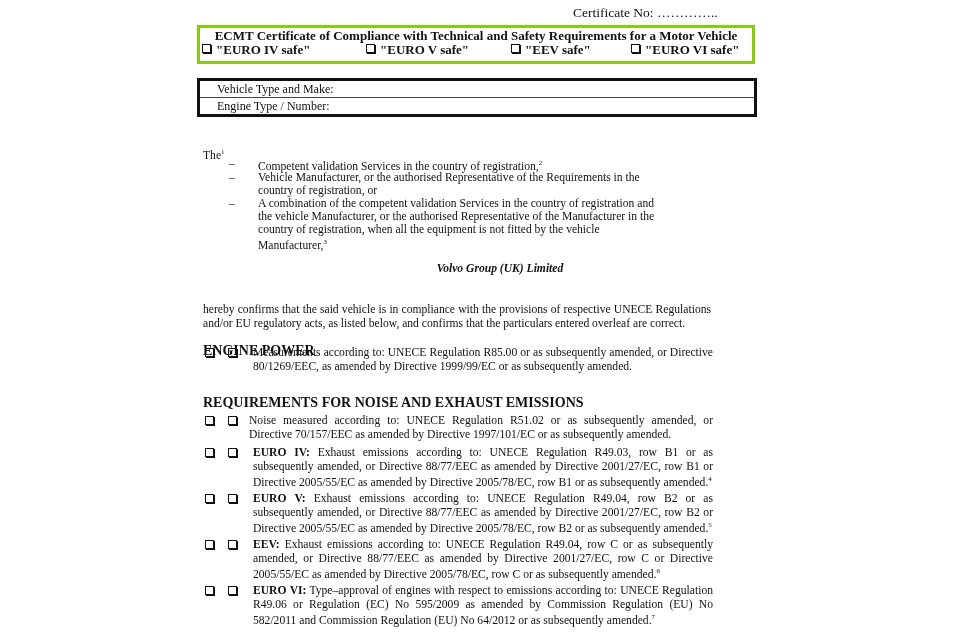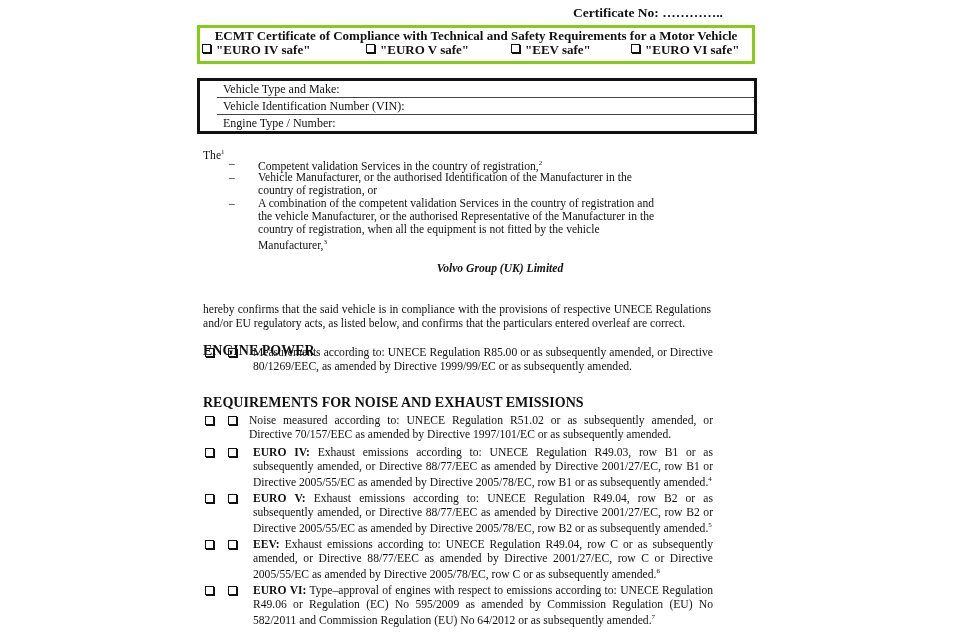--- a/index.html
+++ b/index.html
@@ -1,27 +1,27 @@
 <!DOCTYPE html>
 <html><head>
 <meta charset="utf-8">
 <style>
   html, body { margin: 0; padding: 0; background: #ffffff; }
   body { width: 960px; height: 640px; position: relative; overflow: hidden;
          font-family: "Liberation Serif", "DejaVu Serif", serif; color: #111; }
   .page { position: absolute; left: 0; top: 0; width: 960px; height: 640px; }
-  .cert-no { position: absolute; left: 573px; top: 5px; font-size: 13.5px; font-weight: bold; }
+  .cert-no { position: absolute; left: 573px; top: 5px; font-size: 13.5px; font-weight: normal; }
   .title-box { position: absolute; left: 197px; top: 25px; width: 552px; height: 33px;
                border: 3px solid #84cc16; box-sizing: content-box; }
   .title-box .title { text-align: center; font-weight: bold; font-size: 13px; line-height: 14px; margin-top: 1px; }
   .title-box .options { position: relative; height: 14px; font-weight: bold; font-size: 13px; line-height: 14px; }
   .title-box .opt { position: absolute; top: 0; white-space: nowrap; }
   .cb { display: inline-block; width: 7px; height: 7px; border: 1.5px solid #111; margin-right: 5px; vertical-align: 1px; box-shadow: 1px 1px 0 #111; }
   .vehicle-box { position: absolute; left: 197px; top: 78px; width: 554px; border: 3px solid #111; }
-  .vrow { height: 16px; line-height: 16px; font-size: 12px; padding-left: 6px; border-bottom: 1px solid #444; margin-left: 17px; }
+  .vrow { height: 16px; line-height: 16px; font-size: 12px; padding-left: 17px; border-bottom: 1px solid #444; }
   .vrow:last-child { border-bottom: none; }
   .abs { position: absolute; font-size: 11.6px; line-height: 18px; }
   .sup { font-size: 7px; vertical-align: 5px; }
   .dash { position: absolute; left: 229px; font-size: 11.6px; }
   .item-text { position: absolute; left: 258px; width: 412px; font-size: 11.6px; line-height: 13px; }
   .center-ital { position: absolute; left: 190px; width: 620px; top: 262px; text-align: center; font-style: italic; font-weight: bold; font-size: 11.6px; }
   .para { position: absolute; left: 203px; width: 508px; font-size: 11.6px; line-height: 13.5px; text-align: justify; }
   .heading { position: absolute; left: 203px; font-weight: bold; font-size: 14px; }
   .req { position: absolute; left: 203px; width: 510px; font-size: 11.6px; line-height: 13.5px; }
   .req .cbs { position: absolute; left: 2px; top: 2px; }
@@ -42,31 +42,30 @@
     <div class="options">
       <span class="opt" style="left:2px"><span class="cb"></span><span>"EURO IV safe"</span></span>
       <span class="opt" style="left:166px"><span class="cb"></span><span>"EURO V safe"</span></span>
       <span class="opt" style="left:311px"><span class="cb"></span><span>"EEV safe"</span></span>
       <span class="opt" style="left:431px"><span class="cb"></span><span>"EURO VI safe"</span></span>
     </div>
   </div>
 
   <div class="vehicle-box">
     <div class="vrow"><span>Vehicle Type and Make:</span> <span></span></div>
-    <div class="vrow"><span>Vehicle Identification Number (VIN):</span> <span></span></div>
     <div class="vrow"><span>Engine Type / Number:</span> <span></span></div>
   </div>
 
   <div class="abs" style="left:203px; top:143px;"><span>The</span><span class="sup">1</span></div>
 
   <div class="dash" style="top:157px">–</div>
   <div class="item-text" style="top:157px"><span>Competent validation Services in the country of registration,</span><span class="sup">2</span></div>
 
   <div class="dash" style="top:171px">–</div>
-  <div class="item-text" style="top:171px"><span>Vehicle Manufacturer, or the authorised Identification of the Manufacturer in the country of registration, or</span></div>
+  <div class="item-text" style="top:171px"><span>Vehicle Manufacturer, or the authorised Representative of the Requirements in the country of registration, or</span></div>
 
   <div class="dash" style="top:197px">–</div>
   <div class="item-text" style="top:197px"><span>A combination of the competent validation Services in the country of registration and the vehicle Manufacturer, or the authorised Representative of the Manufacturer in the country of registration, when all the equipment is not fitted by the vehicle Manufacturer,</span><span class="sup">3</span></div>
 
   <div class="center-ital">Volvo Group (UK) Limited</div>
 
   <div class="para" style="top:303px">hereby confirms that the said vehicle is in compliance with the provisions of respective UNECE Regulations and/or EU regulatory acts, as listed below, and confirms that the particulars entered overleaf are correct.</div>
 
   <div class="heading" style="top:343px">ENGINE POWER</div>
 

